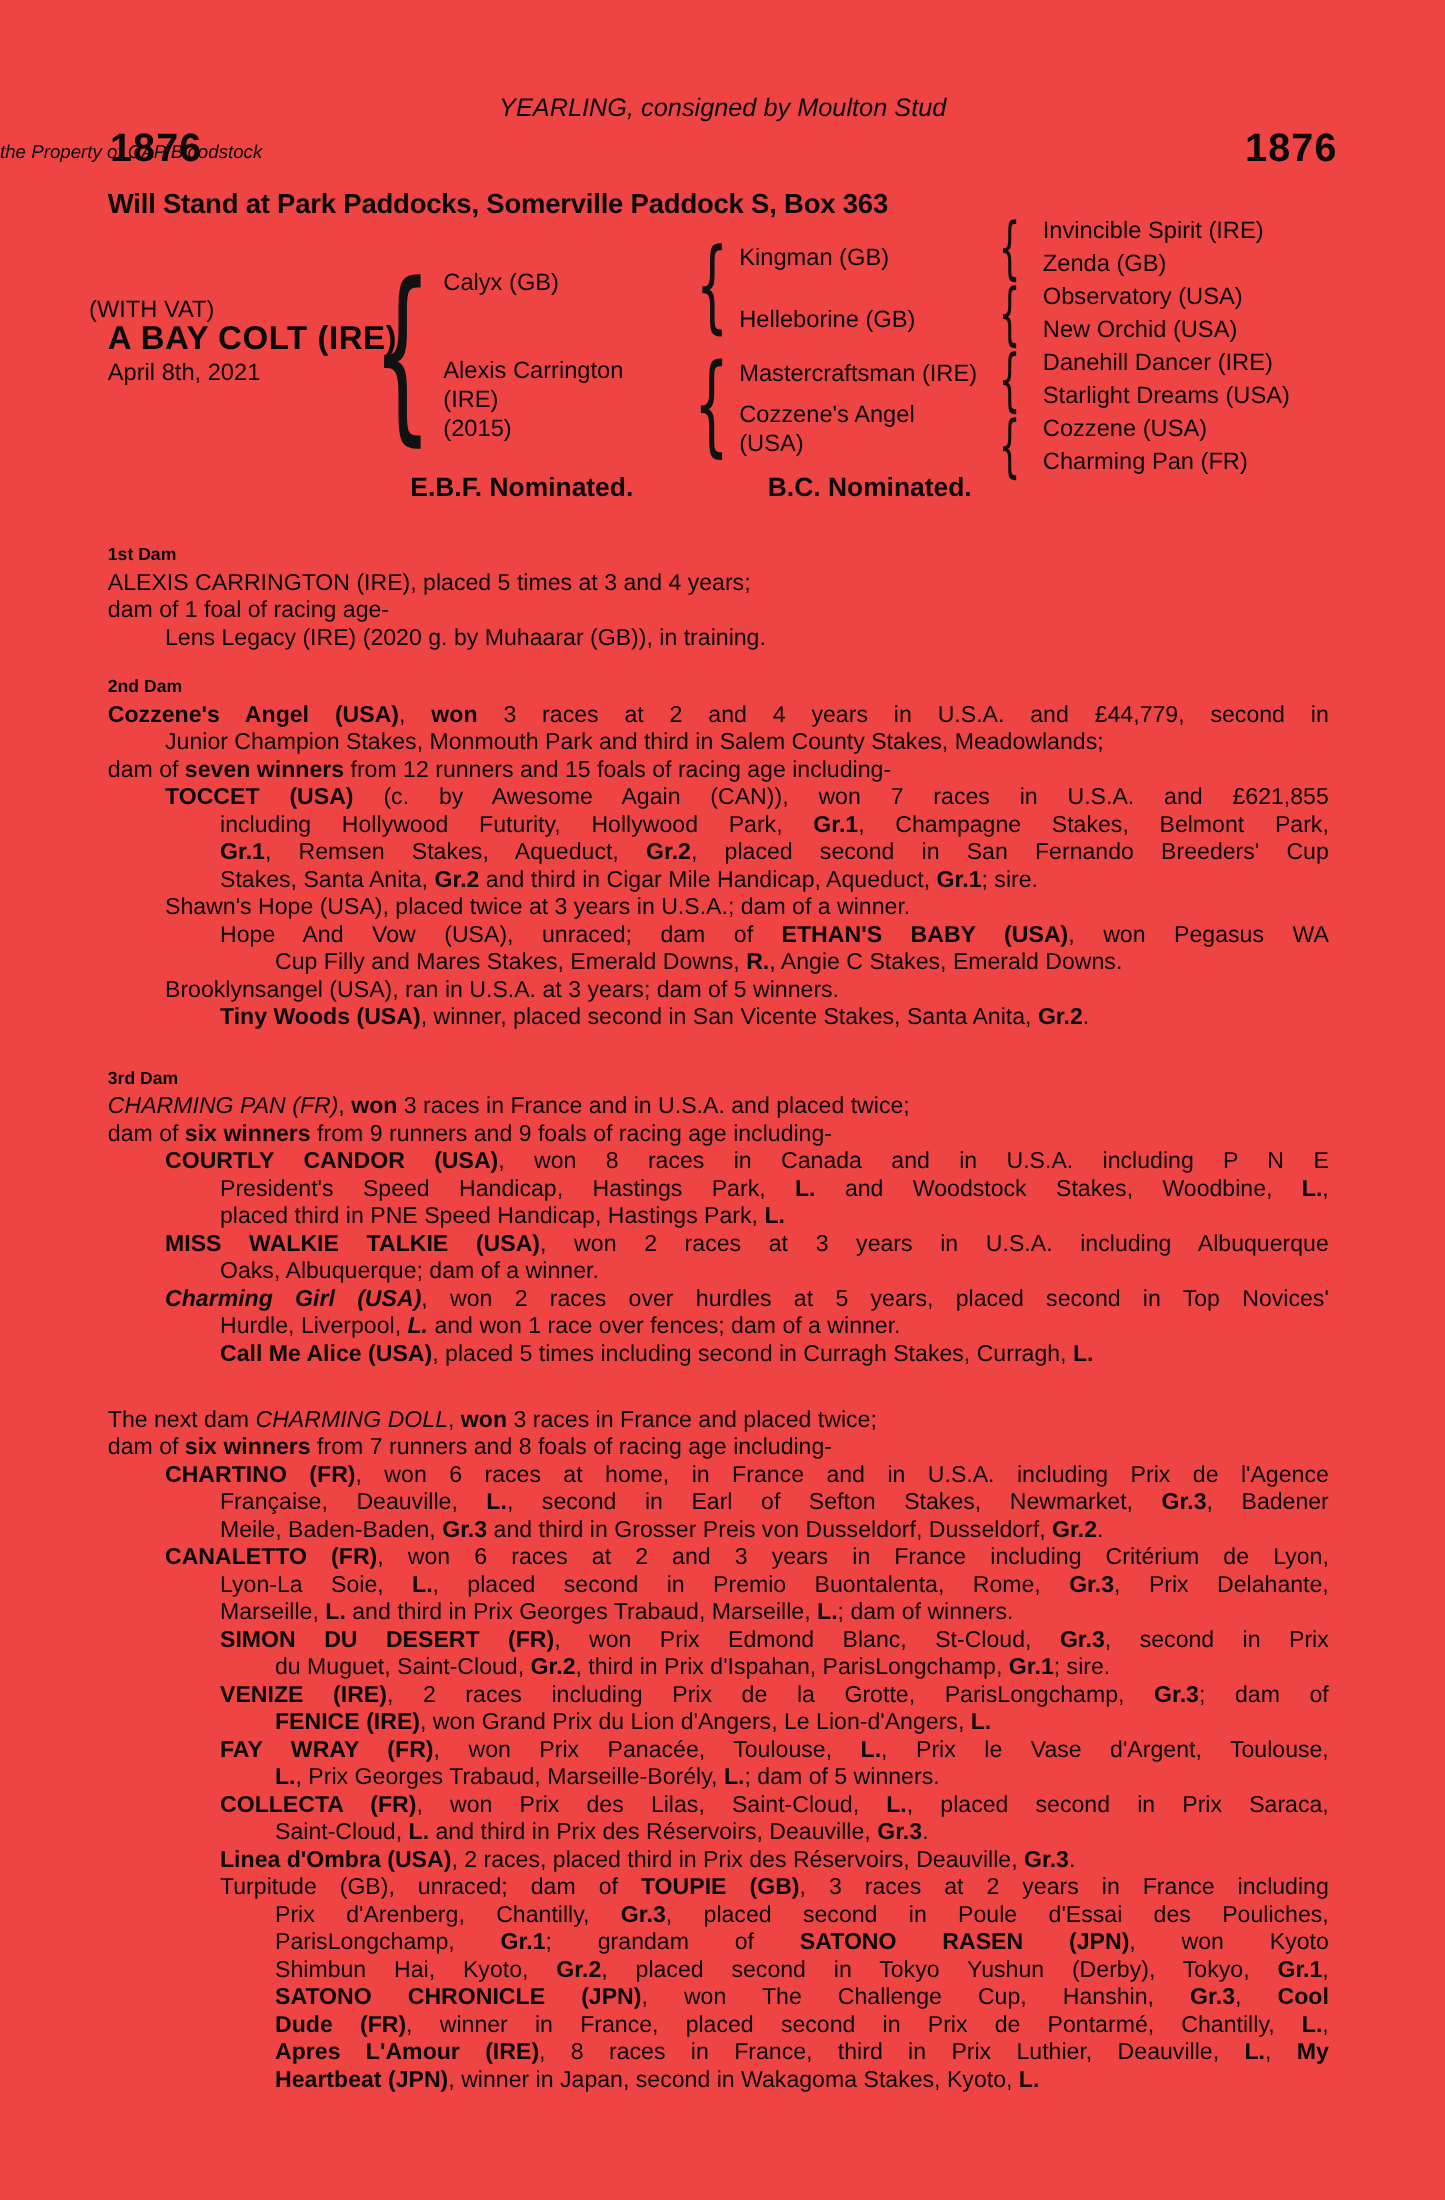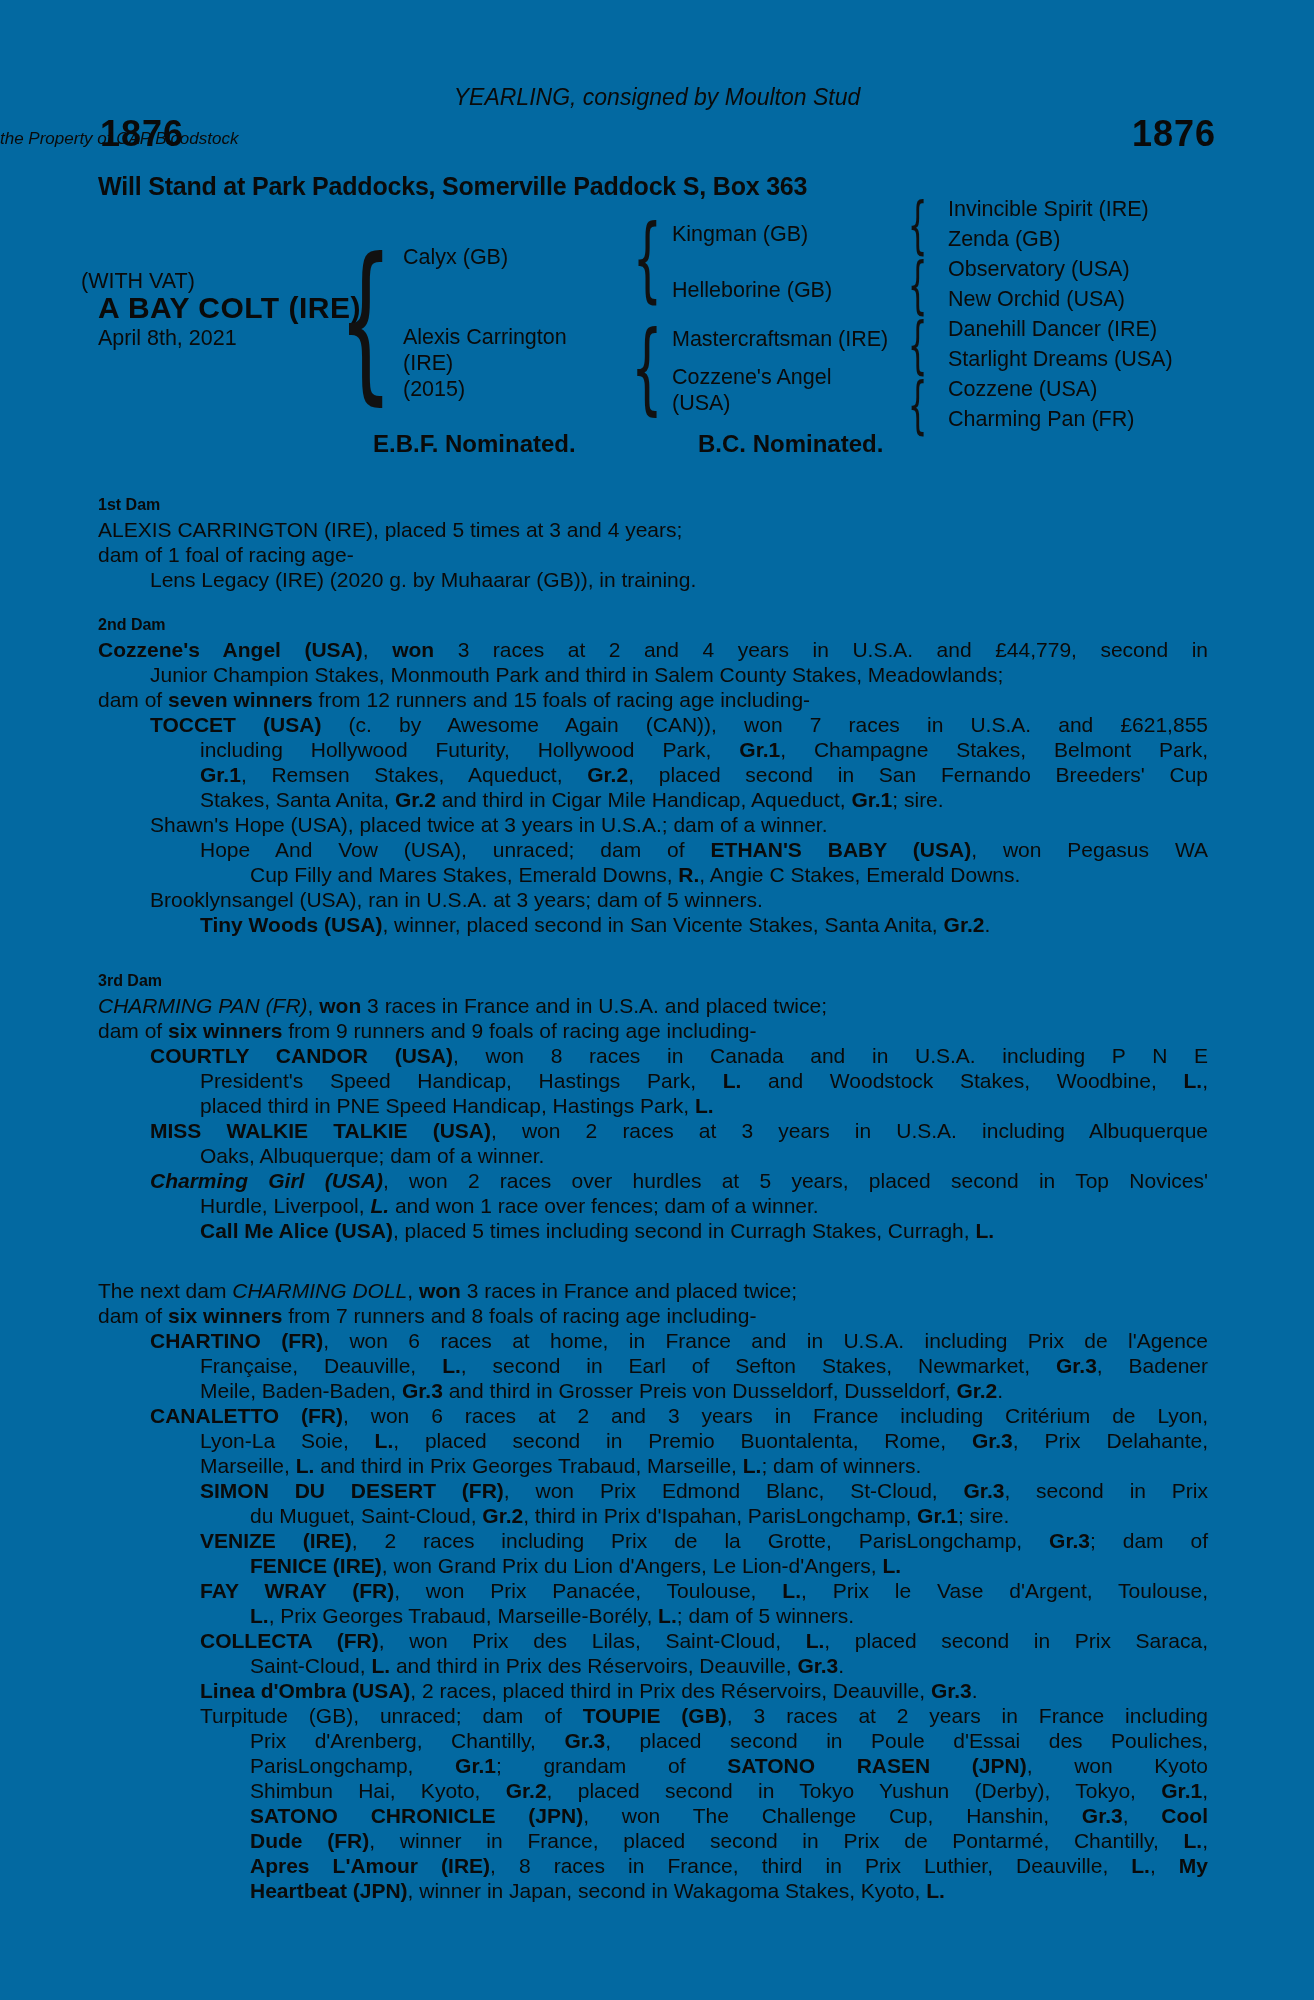--- a/index.html
+++ b/index.html
@@ -1,20 +1,20 @@
 <!DOCTYPE html>
 <html><head>
 <meta charset="utf-8">
 <style>
   html,body{margin:0;padding:0;background:#777;}
   .page{
     position:relative;
     width:1314px;height:2000px;
     margin:0 auto;
-    background:#0369a1;
+    background:#ef4444;
     font-family:"Liberation Sans","DejaVu Sans",sans-serif;
     color:#0a0a0a;
     overflow:hidden;
   }
   
   .top{position:absolute;left:0;top:0;width:100%;height:492px;}
   .abs{position:absolute;white-space:nowrap;}
   .consigned{left:0;right:0;top:84px;text-align:center;font-style:italic;font-size:23px;}
   .lot{font-size:36px;font-weight:bold;line-height:1;letter-spacing:1px;top:116px;}
   .lot-left{left:100px;}

